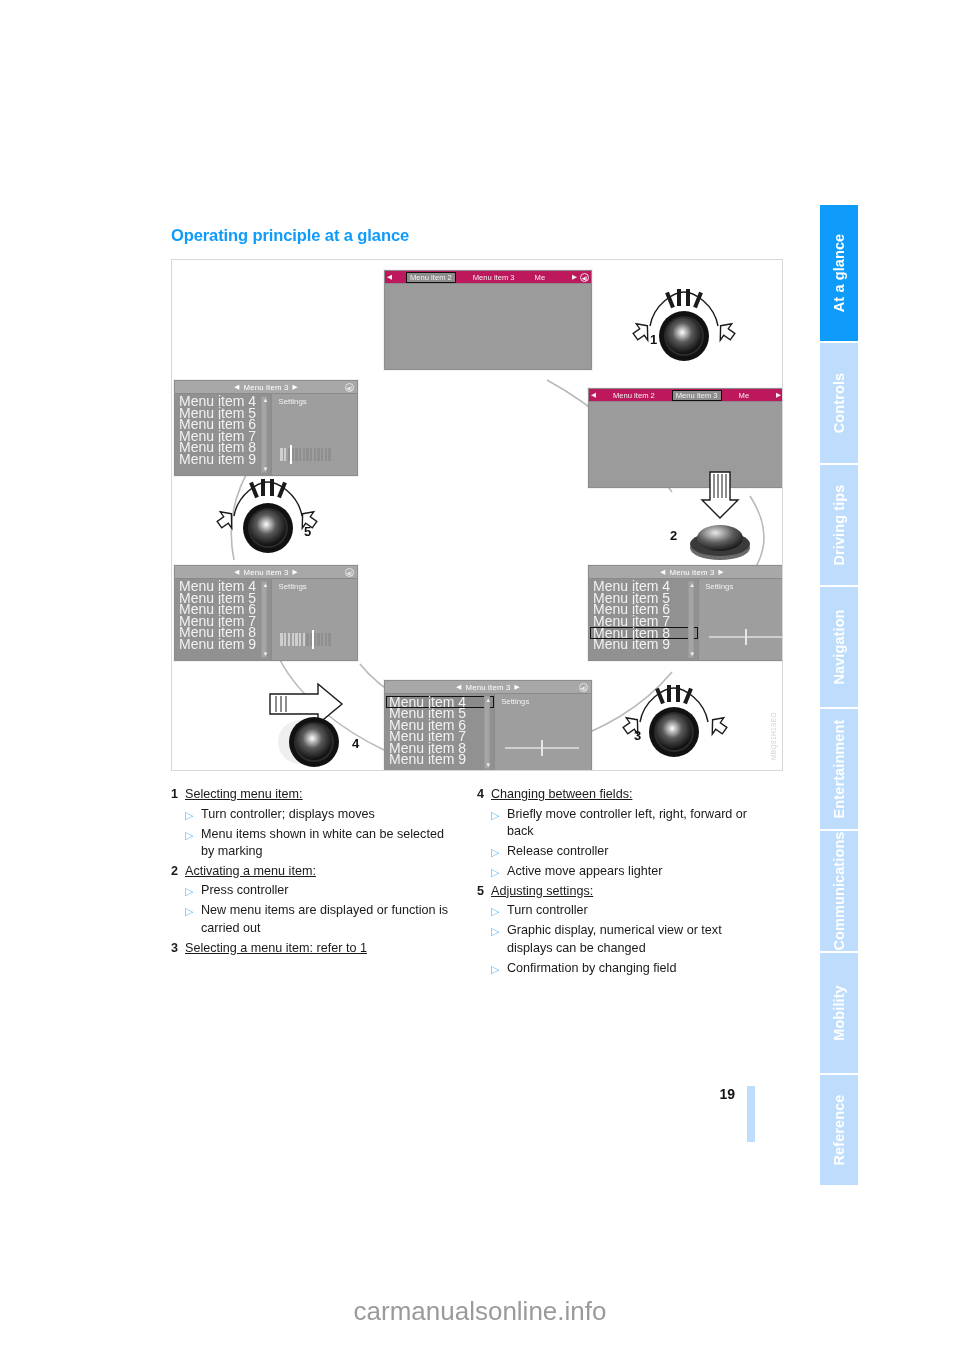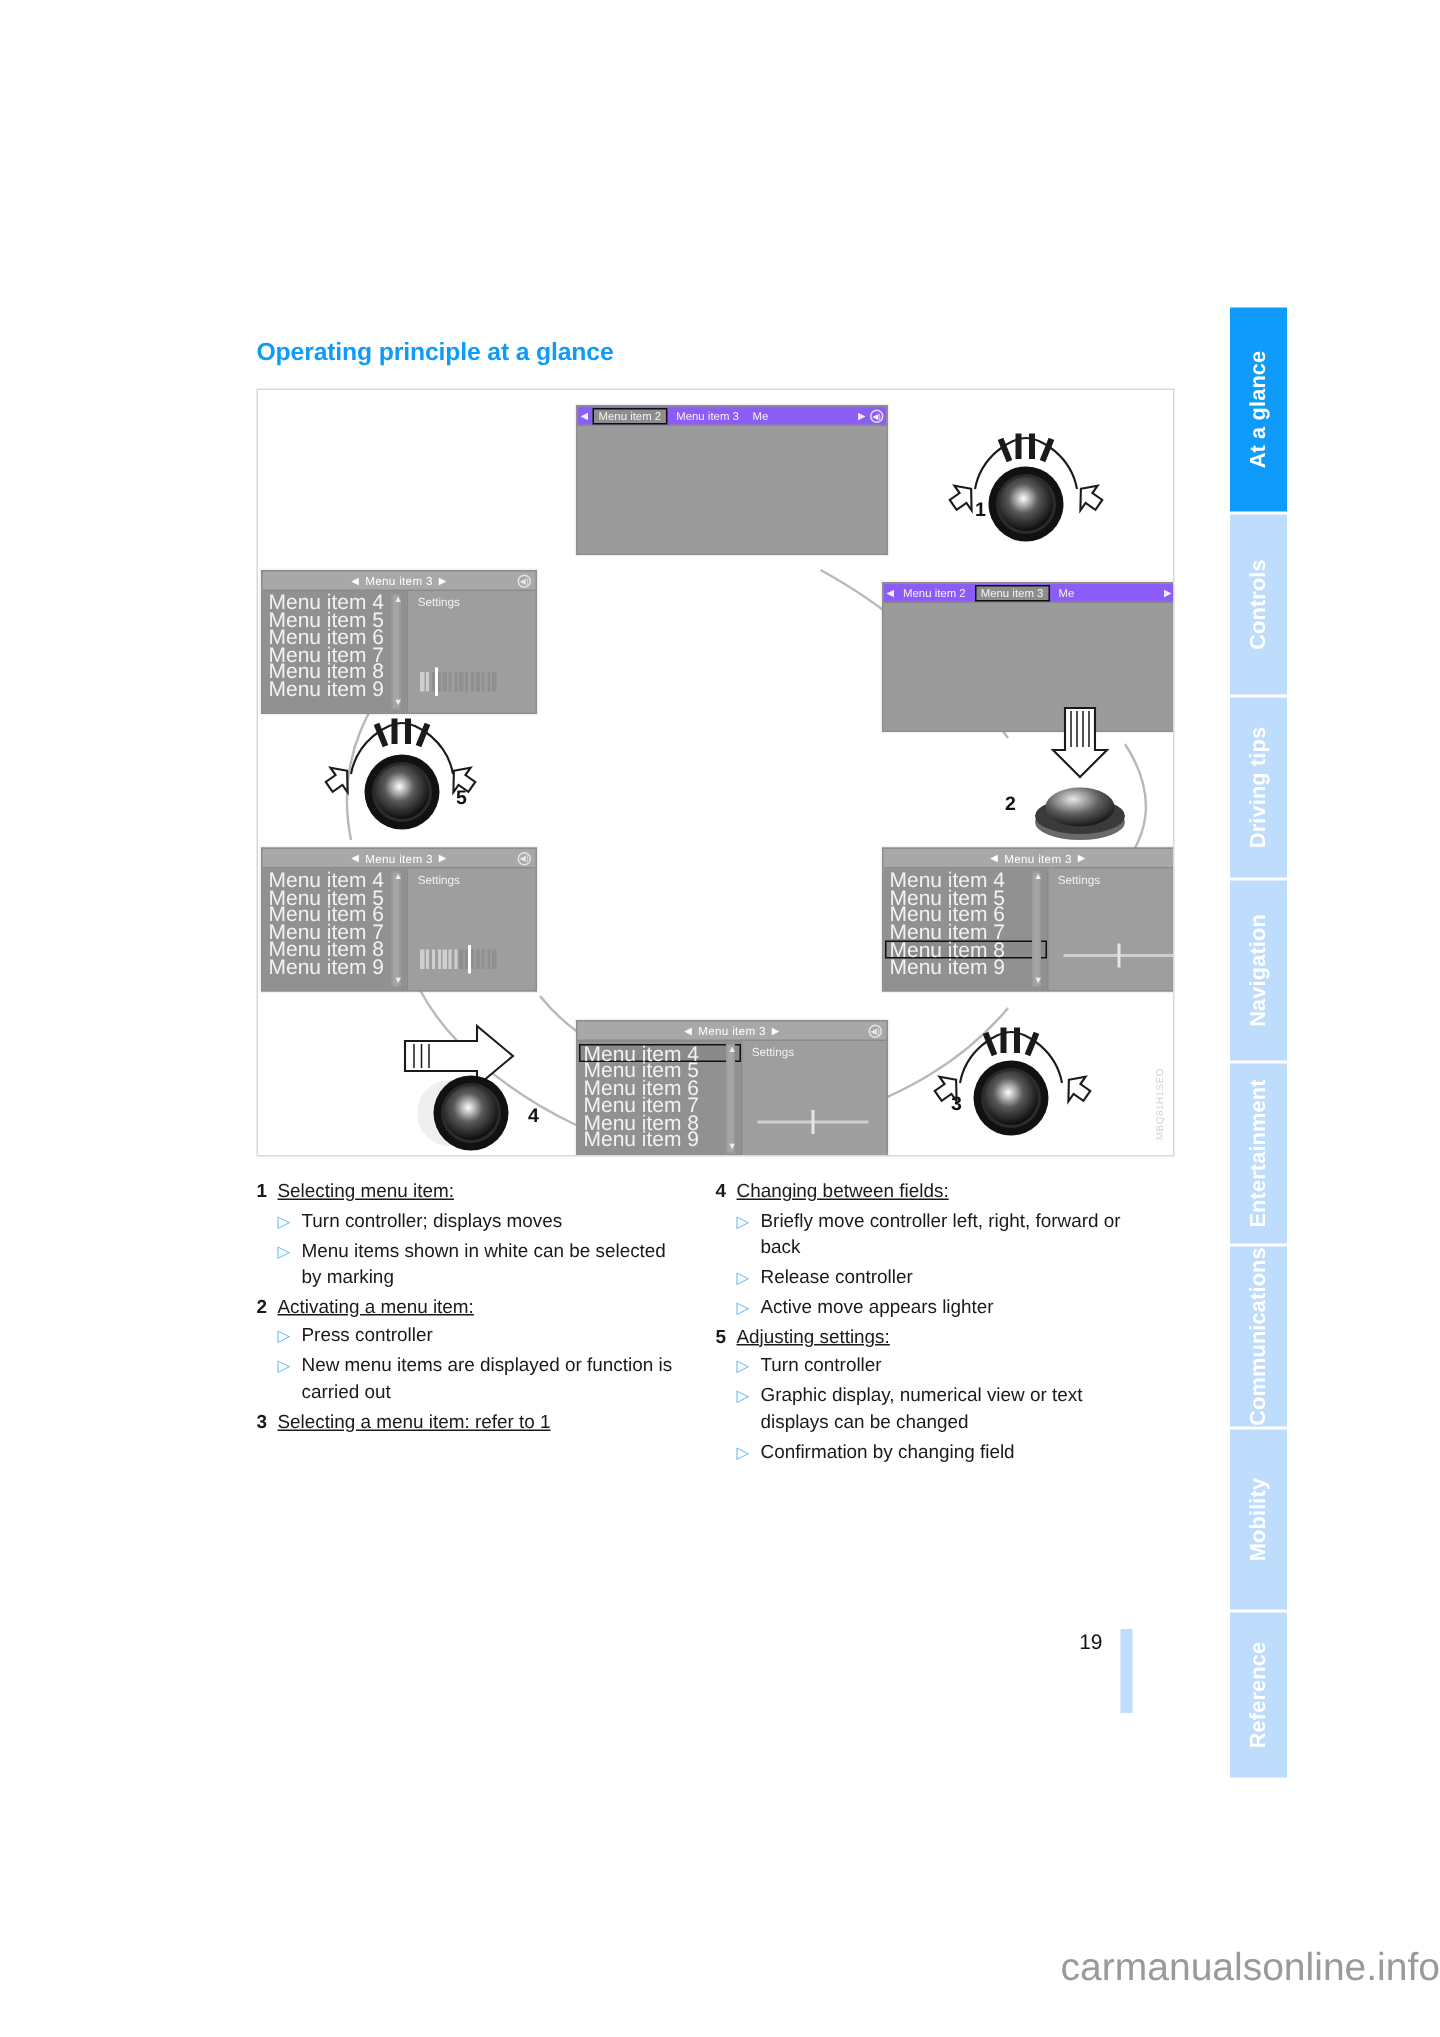--- a/index.html
+++ b/index.html
@@ -163,27 +163,27 @@
     background: #9e9e9e;
     border-left: 1px solid #8b8b8b;
     position: relative;
     padding: 3px 0 0 6px;
   }
   .screen .rightcol .label { font-size: 7.8px; color: #f2f2f2; }
 
   
   .screen.tabs .tabbar {
     height: 13px;
-    background: #8b5cf6;
+    background: #be185d;
     border-bottom: 1px solid #8a8a8a;
     display: flex;
     align-items: center;
     font-size: 7.6px;
     padding-left: 2px;
-    gap: 3px;
+    gap: 14px;
     position: relative;
   }
   .screen.tabs .tabbar .tabitem {
     padding: 0 3px;
     line-height: 11px;
     color: #f4f4f4;
     white-space: nowrap;
   }
   .screen.tabs .tabbar .tabitem.sel {
     background: #8d8d8d;
@@ -279,37 +279,37 @@
   
   #footer {
     position: absolute;
     left: 171px; top: 1086px;
     width: 612px; height: 60px;
   }
   #page-number {
     position: absolute;
     right: 48px; top: 0;
     font-size: 14px;
-    font-weight: normal;
+    font-weight: bold;
     color: #111111;
     text-align: center;
   }
   #footer-bar {
     position: absolute;
     right: 28px; top: 0px;
     width: 8px; height: 56px;
     background: #bedcfb;
   }
 
   
   #watermark {
     position: absolute;
     left: 0; top: 1296px;
     width: 960px;
-    text-align: right;
+    text-align: center;
     font-size: 26px;
     color: #9a9a9a;
     letter-spacing: 0px;
   }
 </style>
 </head>
 <body>
 
 <div id="page">
 

